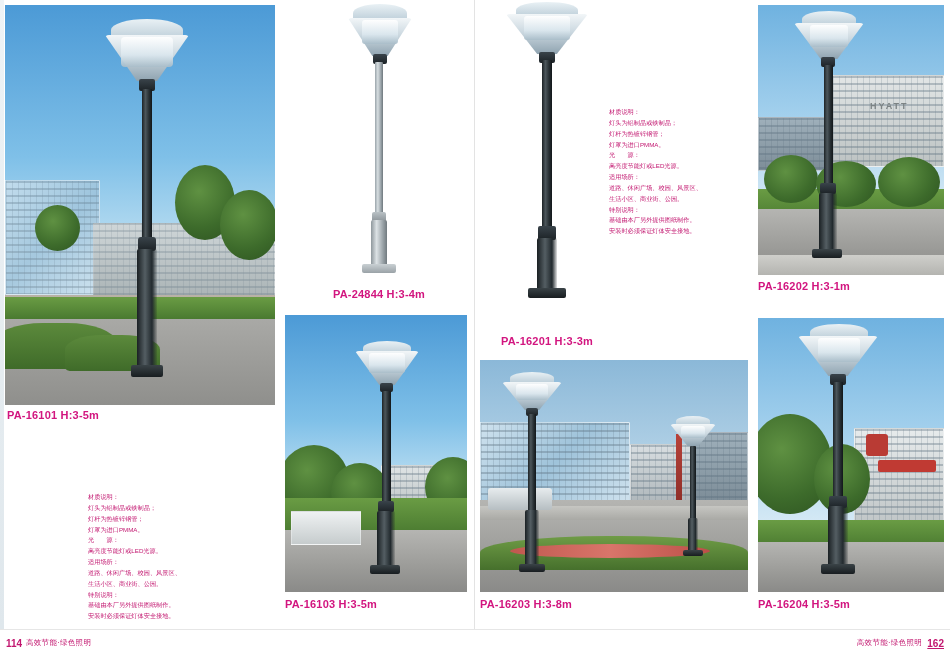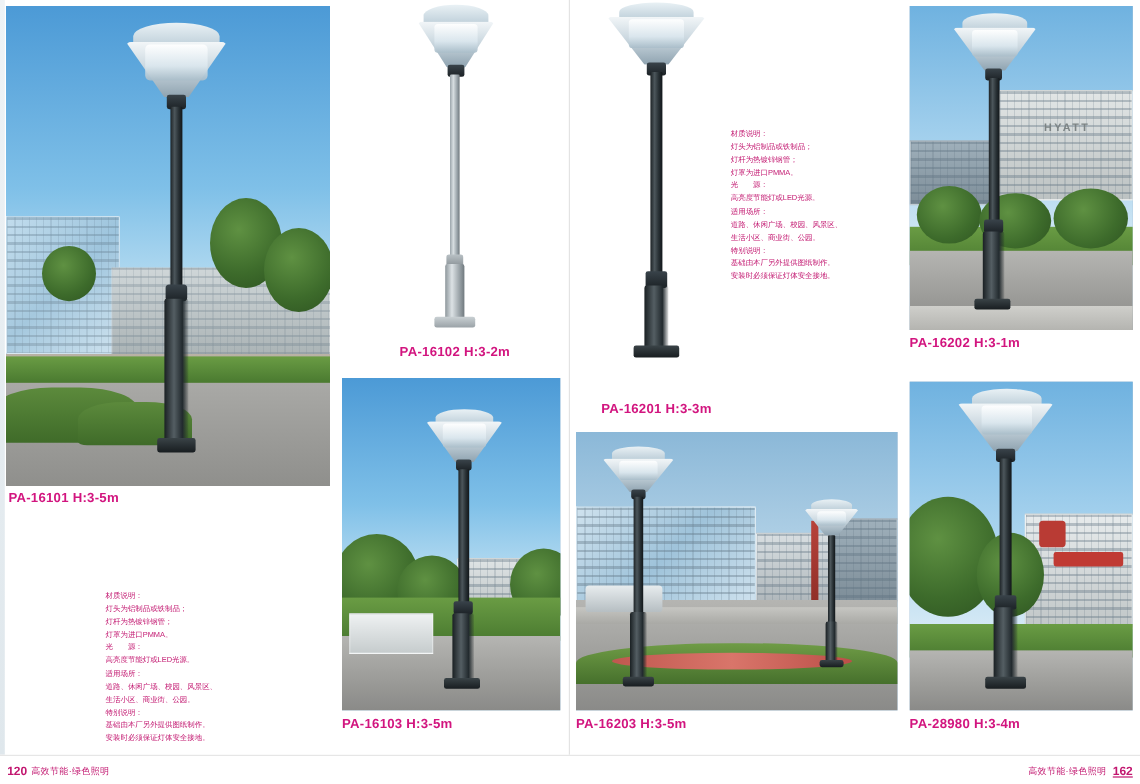--- a/index.html
+++ b/index.html
@@ -211,21 +211,21 @@
       <div class="shadecap" style="left:33px; top:4px; width:54px; height:18px;"></div>
       <div class="shade" style="left:28px; top:18px; width:64px; height:38px;"></div>
       <div class="lampglass" style="left:42px; top:20px; width:36px; height:24px; border-radius:3px;"></div>
       <div class="collar" style="left:53px; top:54px; width:14px; height:10px;"></div>
       <div class="pole" style="left:55px; top:62px; width:8px; height:152px; background:linear-gradient(90deg,#9aa4aa,#d7dee1 35%,#97a1a7 75%,#6f787d);"></div>
       <div class="collar" style="left:52px; top:212px; width:14px; height:10px; background:linear-gradient(180deg,#b9c1c5,#8a9297);"></div>
       <div class="base" style="left:51px; top:220px; width:16px; height:46px; background:linear-gradient(90deg,#8e979c,#dce2e5 35%,#99a2a7 75%,#717a7f);"></div>
       <div class="foot" style="left:42px; top:264px; width:34px; height:9px; background:linear-gradient(180deg,#c9d0d3,#9aa2a7);"></div>
     </div>
   </div>
-  <div class="caption" style="left:333px; top:288px;">PA-16102 H:3-2m</div>
+  <div class="caption" style="left:333px; top:288px;">PA-24844 H:3-4m</div>
 
   <div style="position:absolute; left:480px; top:0px; width:130px; height:310px; background:#ffffff;">
     <div class="lamp">
       <div class="shadecap" style="left:36px; top:2px; width:62px; height:16px;"></div>
       <div class="shade" style="left:26px; top:14px; width:82px; height:40px;"></div>
       <div class="lampglass" style="left:44px; top:16px; width:46px; height:24px; border-radius:3px;"></div>
       <div class="collar" style="left:59px; top:52px; width:16px; height:11px;"></div>
       <div class="pole" style="left:62px; top:60px; width:10px; height:168px;"></div>
       <div class="collar" style="left:58px; top:226px; width:18px; height:14px;"></div>
       <div class="base" style="left:57px; top:238px; width:20px; height:54px;"></div>
@@ -327,21 +327,21 @@
     </div>
     <div class="lamp">
       <div class="shadecap" style="left:196px; top:56px; width:34px; height:10px;"></div>
       <div class="shade" style="left:190px; top:64px; width:46px; height:22px;"></div>
       <div class="lampglass" style="left:201px; top:66px; width:24px; height:12px; border-radius:3px;"></div>
       <div class="pole" style="left:210px; top:86px; width:6px; height:74px;"></div>
       <div class="base" style="left:208px; top:158px; width:10px; height:36px;"></div>
       <div class="foot" style="left:203px; top:190px; width:20px; height:6px;"></div>
     </div>
   </div>
-  <div class="caption" style="left:480px; top:598px;">PA-16203 H:3-5m</div>
+  <div class="caption" style="left:480px; top:598px;">PA-16203 H:3-8m</div>
 
   <div class="photo" style="left:758px; top:318px; width:186px; height:274px;">
     <div class="sky pale"></div>
     <div class="bld" style="left:96px; top:110px; width:90px; height:96px; background:linear-gradient(180deg,#e7ebec,#c0c6c7);">
         <div class="winrow"></div>
       </div>
     <div style="position:absolute; left:120px; top:142px; width:58px; height:12px; background:#c03a33; border-radius:2px;"></div>
     <div style="position:absolute; left:108px; top:116px; width:22px; height:22px; background:#b93b34; border-radius:3px;"></div>
     <div class="tree" style="left:-10px; top:96px; width:84px; height:100px;"></div>
     <div class="tree" style="left:56px; top:126px; width:56px; height:70px;"></div>
@@ -351,21 +351,21 @@
       <div class="shadecap" style="left:52px; top:6px; width:58px; height:16px;"></div>
       <div class="shade" style="left:40px; top:18px; width:80px; height:40px;"></div>
       <div class="lampglass" style="left:60px; top:20px; width:42px; height:24px; border-radius:3px;"></div>
       <div class="collar" style="left:72px; top:56px; width:16px; height:11px;"></div>
       <div class="pole" style="left:75px; top:64px; width:10px; height:116px;"></div>
       <div class="collar" style="left:71px; top:178px; width:18px; height:12px;"></div>
       <div class="base" style="left:70px; top:188px; width:20px; height:62px;"></div>
       <div class="foot" style="left:63px; top:246px; width:34px; height:10px;"></div>
     </div>
   </div>
-  <div class="caption" style="left:758px; top:598px;">PA-28980 H:3-4m</div>
+  <div class="caption" style="left:758px; top:598px;">PA-16204 H:3-5m</div>
 
   <div class="footer-bar"></div>
-  <div class="pg left">120</div>
+  <div class="pg left">114</div>
   <div class="ftxt left">高效节能·绿色照明</div>
   <div class="pg right">162</div>
   <div class="ftxt right">高效节能·绿色照明</div>
 
 </div>
 
 </body></html>

